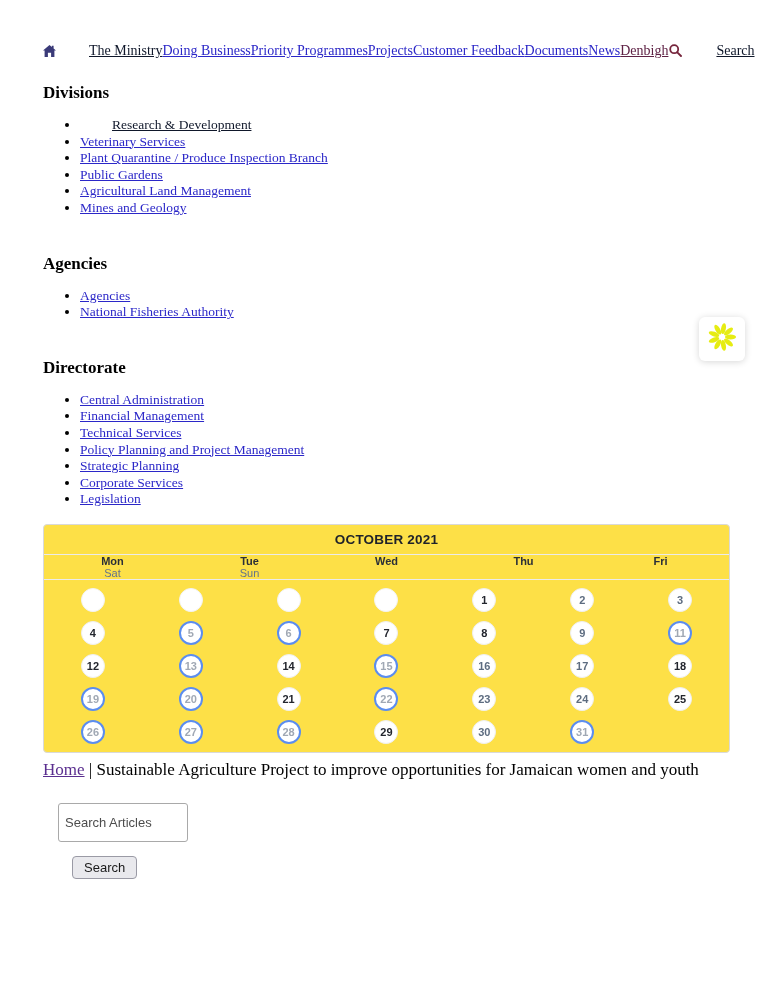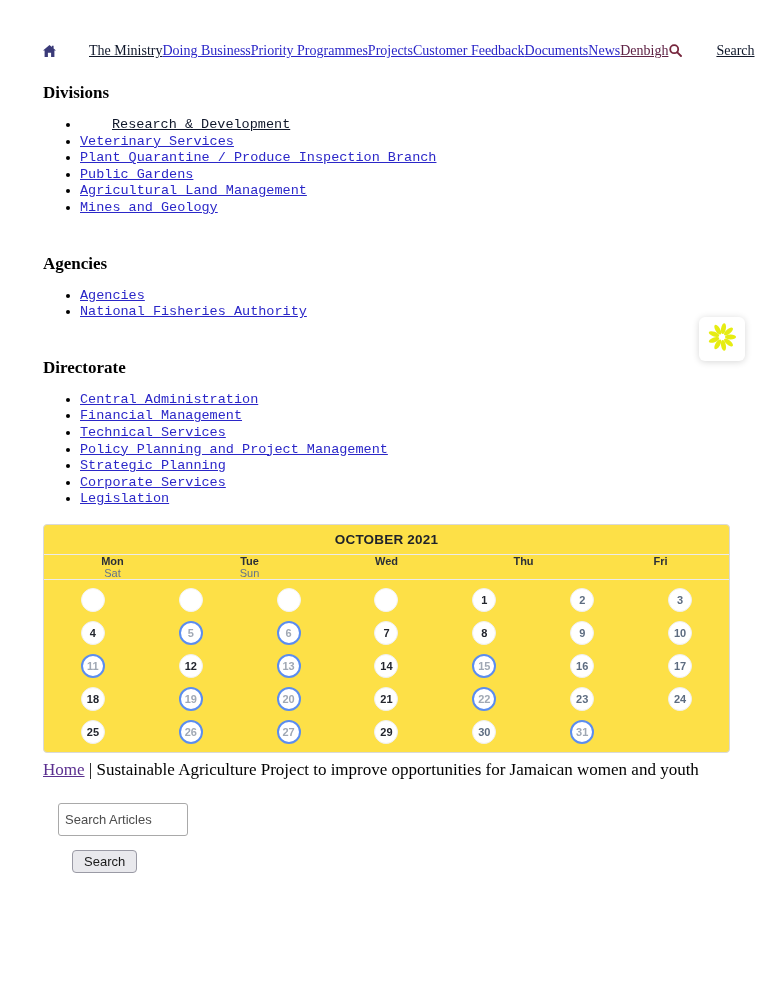--- a/index.html
+++ b/index.html
@@ -17,21 +17,21 @@
   .lnk-visited { color: #0f172a; margin-left: 32px; }
   .lnk-denbigh { color: #5e2144; }
   .home-ic { display:inline-block; vertical-align:-2px; margin-right:1px; }
   .mag-ic  { display:inline-block; vertical-align:-2px; margin:0 2px 0 1px; }
 
   
   .sec-heading { font-size: 17px; font-weight: bold; }
   .sec-heading.first { margin-top: 23px; }
   .sec-heading.later { margin-top: 37px; }
   .sec-list { margin: 14px 0 0 0; padding-left: 37px; }
-  .sec-list li { font-size: 13.5px; line-height: 16.6px; font-family: Liberation Mono, monospace; }
+  .sec-list li { font-size: 13.5px; line-height: 16.6px; }
   .sec-list a { text-decoration: underline; }
 
   
   .calendar {
     margin-top: 16px; border: 1px solid #d9d9d9; border-radius: 4px;
     font-family: "Liberation Sans", sans-serif; background:#fde047;
   }
   .cal-title {
     height: 30px; line-height: 30px; text-align: center;
     font-size: 13.5px; font-weight: 600; color: #1e222a;
@@ -59,21 +59,21 @@
   .day-weekend .disc { color: #5d6c80; font-weight: 600; }
   .day-event   .disc { border: 2px solid #5b8def; color: #a0a8b4; font-weight: 600; }
 
   
   .breadcrumb { margin-top: 7px; font-size: 17px; }
   .breadcrumb a { color: #5a2e8f; text-decoration: underline; }
 
   
   .article-search { margin-top: 23px; padding-left: 15px; }
   .article-search input {
-    width: 130px; height: 33px; font: 13px "Liberation Sans", sans-serif;
+    width: 130px; height: 39px; font: 13px "Liberation Sans", sans-serif;
     border: 1px solid #a9a9a9; border-radius: 3px; padding: 2px 6px; color:#222;
   }
   .article-search input::placeholder { color: #4d4d4d; opacity: 1; }
   .search-btn {
     margin-top: 14px; margin-left: 14px; display: inline-block;
     font: 13px "Liberation Sans", sans-serif; color: #1a1a1a;
     background: #e9e9ed; border: 1px solid #9a9aa5; border-radius: 4px;
     padding: 3px 11px; cursor: pointer;
   }
 
@@ -170,23 +170,20 @@
         </div>
       <div class="cell day-weekday">
           <span class="disc">7</span>
         </div>
       <div class="cell day-weekday">
           <span class="disc">8</span>
         </div>
       <div class="cell day-weekend">
           <span class="disc">9</span>
         </div>
-      <div class="cell day-weekend">
-          <span class="disc">10</span>
-        </div>
       <div class="cell day-event">
           <span class="disc">11</span>
         </div>
       <div class="cell day-weekday">
           <span class="disc">12</span>
         </div>
       <div class="cell day-event">
           <span class="disc">13</span>
         </div>
       <div class="cell day-weekday">
@@ -223,20 +220,23 @@
           <span class="disc">24</span>
         </div>
       <div class="cell day-weekday">
           <span class="disc">25</span>
         </div>
       <div class="cell day-event">
           <span class="disc">26</span>
         </div>
       <div class="cell day-event">
           <span class="disc">27</span>
+        </div>
+      <div class="cell day-event">
+          <span class="disc">28</span>
         </div>
       <div class="cell day-weekday">
           <span class="disc">29</span>
         </div>
       <div class="cell day-weekend">
           <span class="disc">30</span>
         </div>
       <div class="cell day-event">
           <span class="disc">31</span>
         </div>

